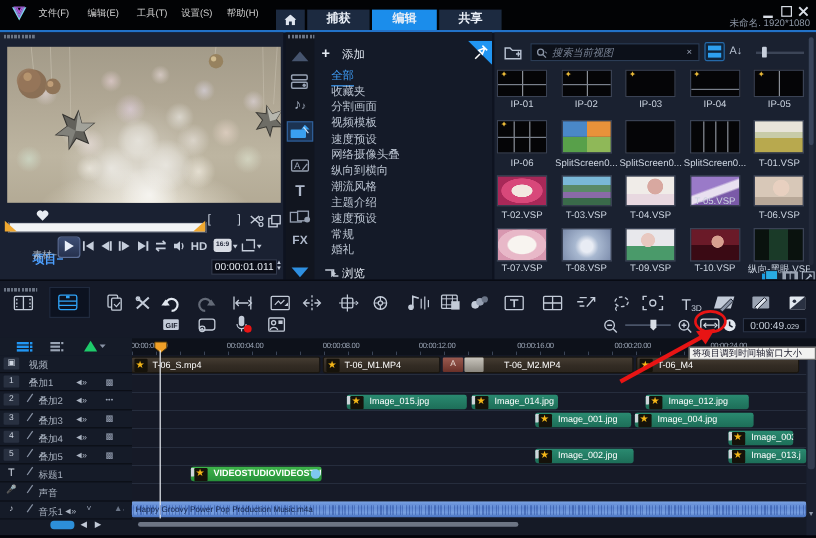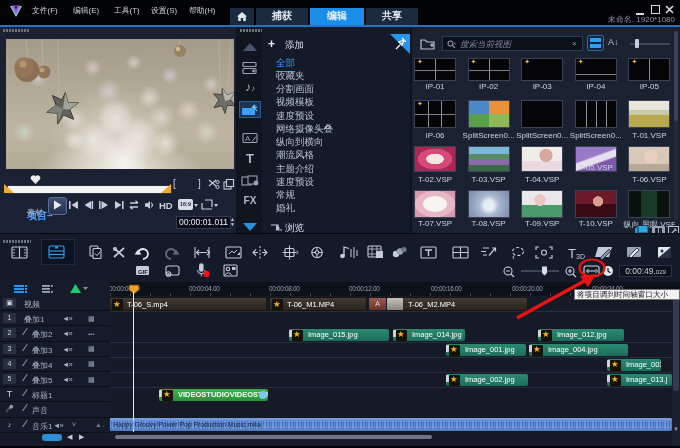--- a/index.html
+++ b/index.html
@@ -518,23 +518,24 @@
     </svg>
 
   <div class="abs" id="timeline">
     <div class="abs" style="left:110px;top:0;width:562px;height:137px;background:repeating-linear-gradient(90deg,transparent 0 79px,#20263400 79px 80px)"></div>
     <div class="abs trow" style="top:0;left:110px;width:562px;height:15.2px;border-bottom:1px solid #1e2532"></div>
 
     <div class="abs" style="left:110px;top:1.2px;width:562px;height:136px;background:repeating-linear-gradient(180deg,#161a27 0 14.4px,#262d3d 14.4px 15.2px)"></div>
 
     <div class="clip vclip" style="left:109px;top:1px;width:158px"><span class="cstar" style="left:2px"></span><span style="margin-left:17px">T-06_S.mp4</span></div>
     <div class="clip vclip" style="left:269px;top:1px;width:98px"><span class="cstar" style="left:2px"></span><span style="margin-left:17px">T-06_M1.MP4</span></div>
-    <div class="clip vclip" style="left:387px;top:1px;width:141px"><span style="margin-left:20px">T-06_M2.MP4</span></div>
+    <div class="clip vclip" style="left:387px;top:1px;width:141px"><span style="margin-left:32px">T-06_M2.MP4</span></div>
     <div class="abs" style="left:369px;top:1.5px;width:17px;height:12px;background:linear-gradient(180deg,#9a5a50,#6a3028);border-radius:1px;color:#e8d8d0;font-size:7px;text-align:center;line-height:12px">A</div>
     <div class="abs" style="left:387px;top:1.5px;width:16px;height:12px;background:linear-gradient(180deg,#c8c4bc,#8a867e);border-radius:1px"></div>
+    <div class="clip vclip" style="left:530px;top:1px;width:136px"><span class="cstar" style="left:2px"></span><span style="margin-left:17px">T-06_M4</span></div>
     <div class="clip gclip" style="left:289px;top:33px;width:100px"><span class="ctag"></span><span class="cstar" style="left:3px"></span><span style="margin-left:19px">Image_015.jpg</span></div>
     <div class="clip gclip" style="left:393px;top:33px;width:72px"><span class="ctag"></span><span class="cstar" style="left:3px"></span><span style="margin-left:19px">Image_014.jpg</span></div>
     <div class="clip gclip" style="left:538px;top:33px;width:86px"><span class="ctag"></span><span class="cstar" style="left:3px"></span><span style="margin-left:19px">Image_012.jpg</span></div>
     <div class="clip gclip" style="left:446px;top:47.6px;width:80px"><span class="ctag"></span><span class="cstar" style="left:3px"></span><span style="margin-left:19px">Image_001.jpg</span></div>
     <div class="clip gclip" style="left:529px;top:47.6px;width:99px"><span class="ctag"></span><span class="cstar" style="left:3px"></span><span style="margin-left:19px">Image_004.jpg</span></div>
     <div class="clip gclip" style="left:607px;top:63px;width:54px"><span class="ctag"></span><span class="cstar" style="left:3px"></span><span style="margin-left:19px">Image_003.j</span></div>
     <div class="clip gclip" style="left:446px;top:78.2px;width:82px"><span class="ctag"></span><span class="cstar" style="left:3px"></span><span style="margin-left:19px">Image_002.jpg</span></div>
     <div class="clip gclip" style="left:607px;top:78.2px;width:65px"><span class="ctag"></span><span class="cstar" style="left:3px"></span><span style="margin-left:19px">Image_013.j</span></div>
     <div class="clip tclip" style="left:159px;top:93px;width:109px"><span class="ctag"></span><span class="cstar" style="left:3px"></span><span style="margin-left:19px;font-weight:bold">VIDEOSTUDIOVIDEOSTU</span><span style="position:absolute;right:1px;top:2px;width:8px;height:8px;border-radius:50%;background:#7ec8f0;font-size:6px"></span></div>
     <div class="clip mclip" style="left:109px;top:121.5px;width:563px"><span style="position:relative;z-index:2;margin-left:4px;color:#16264a;font-size:6.8px">Happy Groovy Power Pop Production Music.m4a</span><span class="wave"></span></div>

